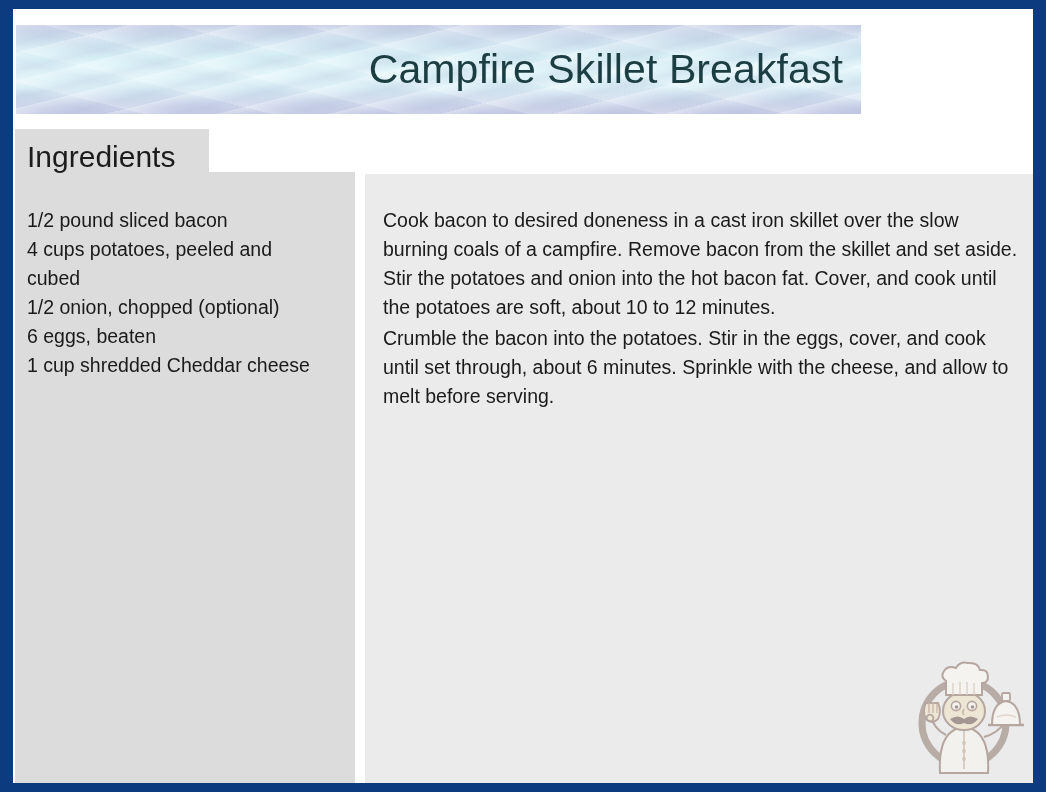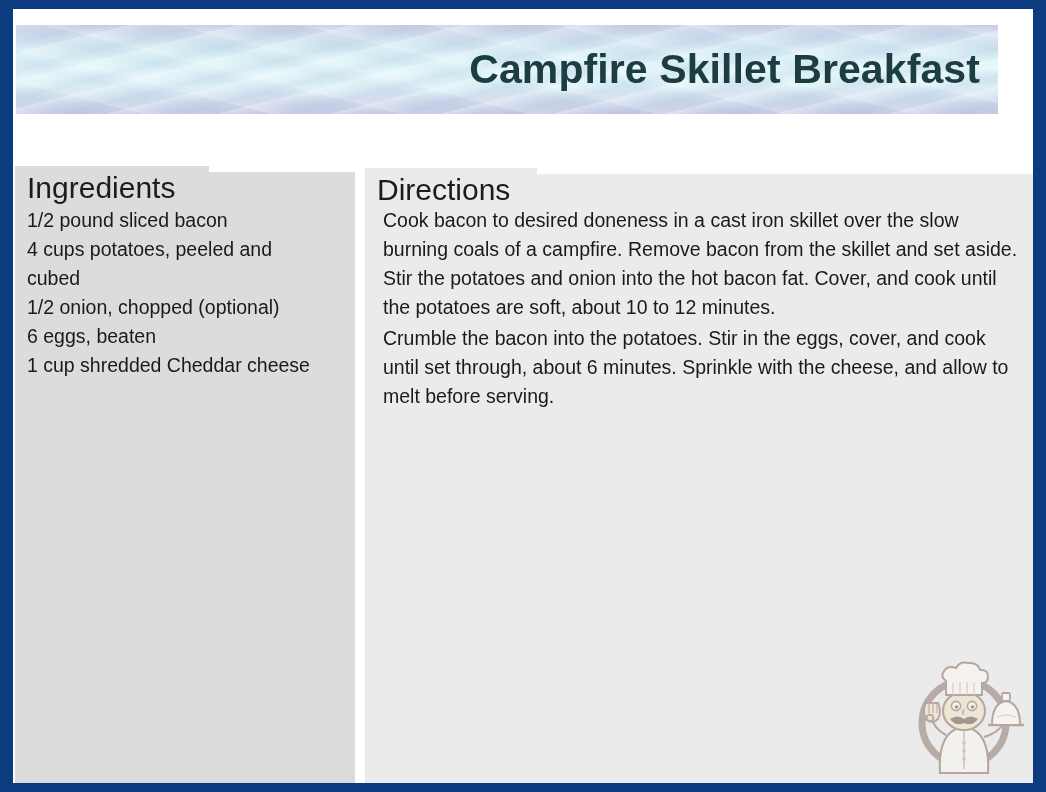--- a/index.html
+++ b/index.html
@@ -29,21 +29,21 @@
     height: 774px;
     background: #ffffff;
     overflow: hidden;
   }
 
   
   #banner {
     position: absolute;
     left: 3px;
     top: 16px;
-    width: 982px;
+    width: 845px;
     height: 89px;
     background:
       repeating-linear-gradient(166deg,
         rgba(255,255,255,0.30) 0px,
         rgba(255,255,255,0.00) 9px,
         rgba(150,165,200,0.14) 17px,
         rgba(255,255,255,0.00) 27px),
       repeating-linear-gradient(14deg,
         rgba(255,255,255,0.26) 0px,
         rgba(255,255,255,0.00) 11px,
@@ -51,21 +51,20 @@
         rgba(255,255,255,0.00) 31px),
       linear-gradient(180deg,
         #ccd2e8 0%,
         #d2e2f0 14%,
         #d9f1f7 34%,
         #e2f6fa 52%,
         #dcf0f7 70%,
         #cfd8ec 88%,
         #c8cde6 100%);
     overflow: hidden;
-    font-weight: bold;
   }
 
   #banner-title {
     position: absolute;
     right: 18px;
     top: 50%;
     transform: translateY(-50%);
     font-size: 41px;
     line-height: 1.05;
     color: #1c3d42;
@@ -82,23 +81,22 @@
     height: 400px;
     opacity: 0.30;
     pointer-events: none;
   }
 
   
   .tab {
     position: absolute;
     background: #dcdcdc;
     display: flex;
-    align-items: center;
+    align-items: flex-end;
     padding-left: 12px;
-    margin-top: 37px;
   }
   .tab-label {
     font-size: 30px;
     color: #1c1c1c;
     line-height: 1;
   }
 
   #ing-tab   { left: 2px;   top: 120px; width: 194px; height: 43px; background:#dcdcdc; }
   #dir-tab   { left: 352px; top: 122px; width: 172px; height: 43px; background:#ebebeb; }
 
@@ -236,23 +234,20 @@
       <div class="panel-text" id="dir-p1">Cook bacon to desired doneness in a cast iron skillet over the slow burning coals of a campfire. Remove bacon from the skillet and set aside. Stir the potatoes and onion into the hot bacon fat. Cover, and cook until the potatoes are soft, about 10 to 12 minutes.</div>
       <div class="panel-text" id="dir-p2">Crumble the bacon into the potatoes. Stir in the eggs, cover, and cook until set through, about 6 minutes. Sprinkle with the cheese, and allow to melt before serving.</div>
     </div>
 
     <div id="gutter"></div>
 
     <div class="tab" id="ing-tab">
       <span class="tab-label">Ingredients</span>
     </div>
 
-    <div class="tab" id="dir-tab">
-      <span class="tab-label">Directions</span>
-    </div>
 
     <svg id="chef-logo" viewBox="0 0 128 128">
       <g fill="none" stroke="#8a6f62" stroke-width="2.2" stroke-linejoin="round">
 
         <circle cx="64" cy="74" r="42" stroke="#7d6357" stroke-width="7" opacity="0.85"></circle>
       </g>
 
       <path d="M40 124 Q38 88 56 80 L72 80 Q90 88 88 124 Z" fill="#fbf7ef" stroke="#8a6f62" stroke-width="2"></path>
       <path d="M64 82 L64 120" stroke="#bda893" stroke-width="1.6" fill="none"></path>
       <circle cx="64" cy="94" r="1.9" fill="#bda893"></circle>

